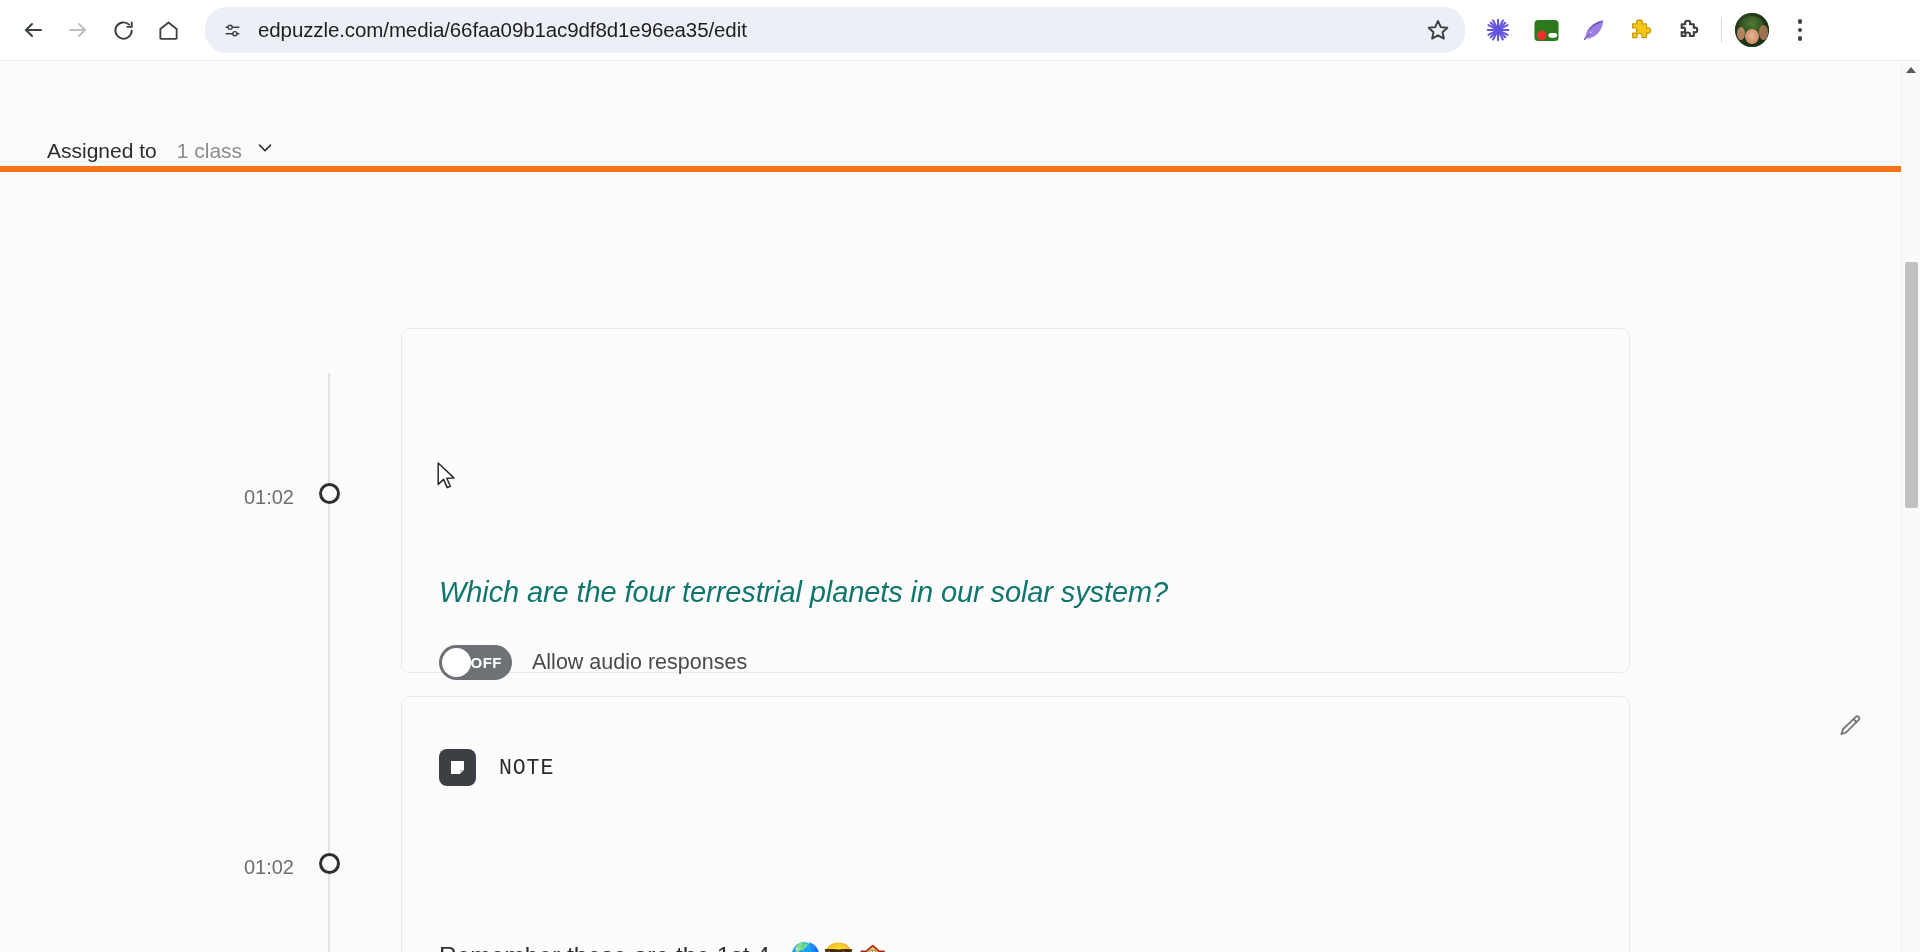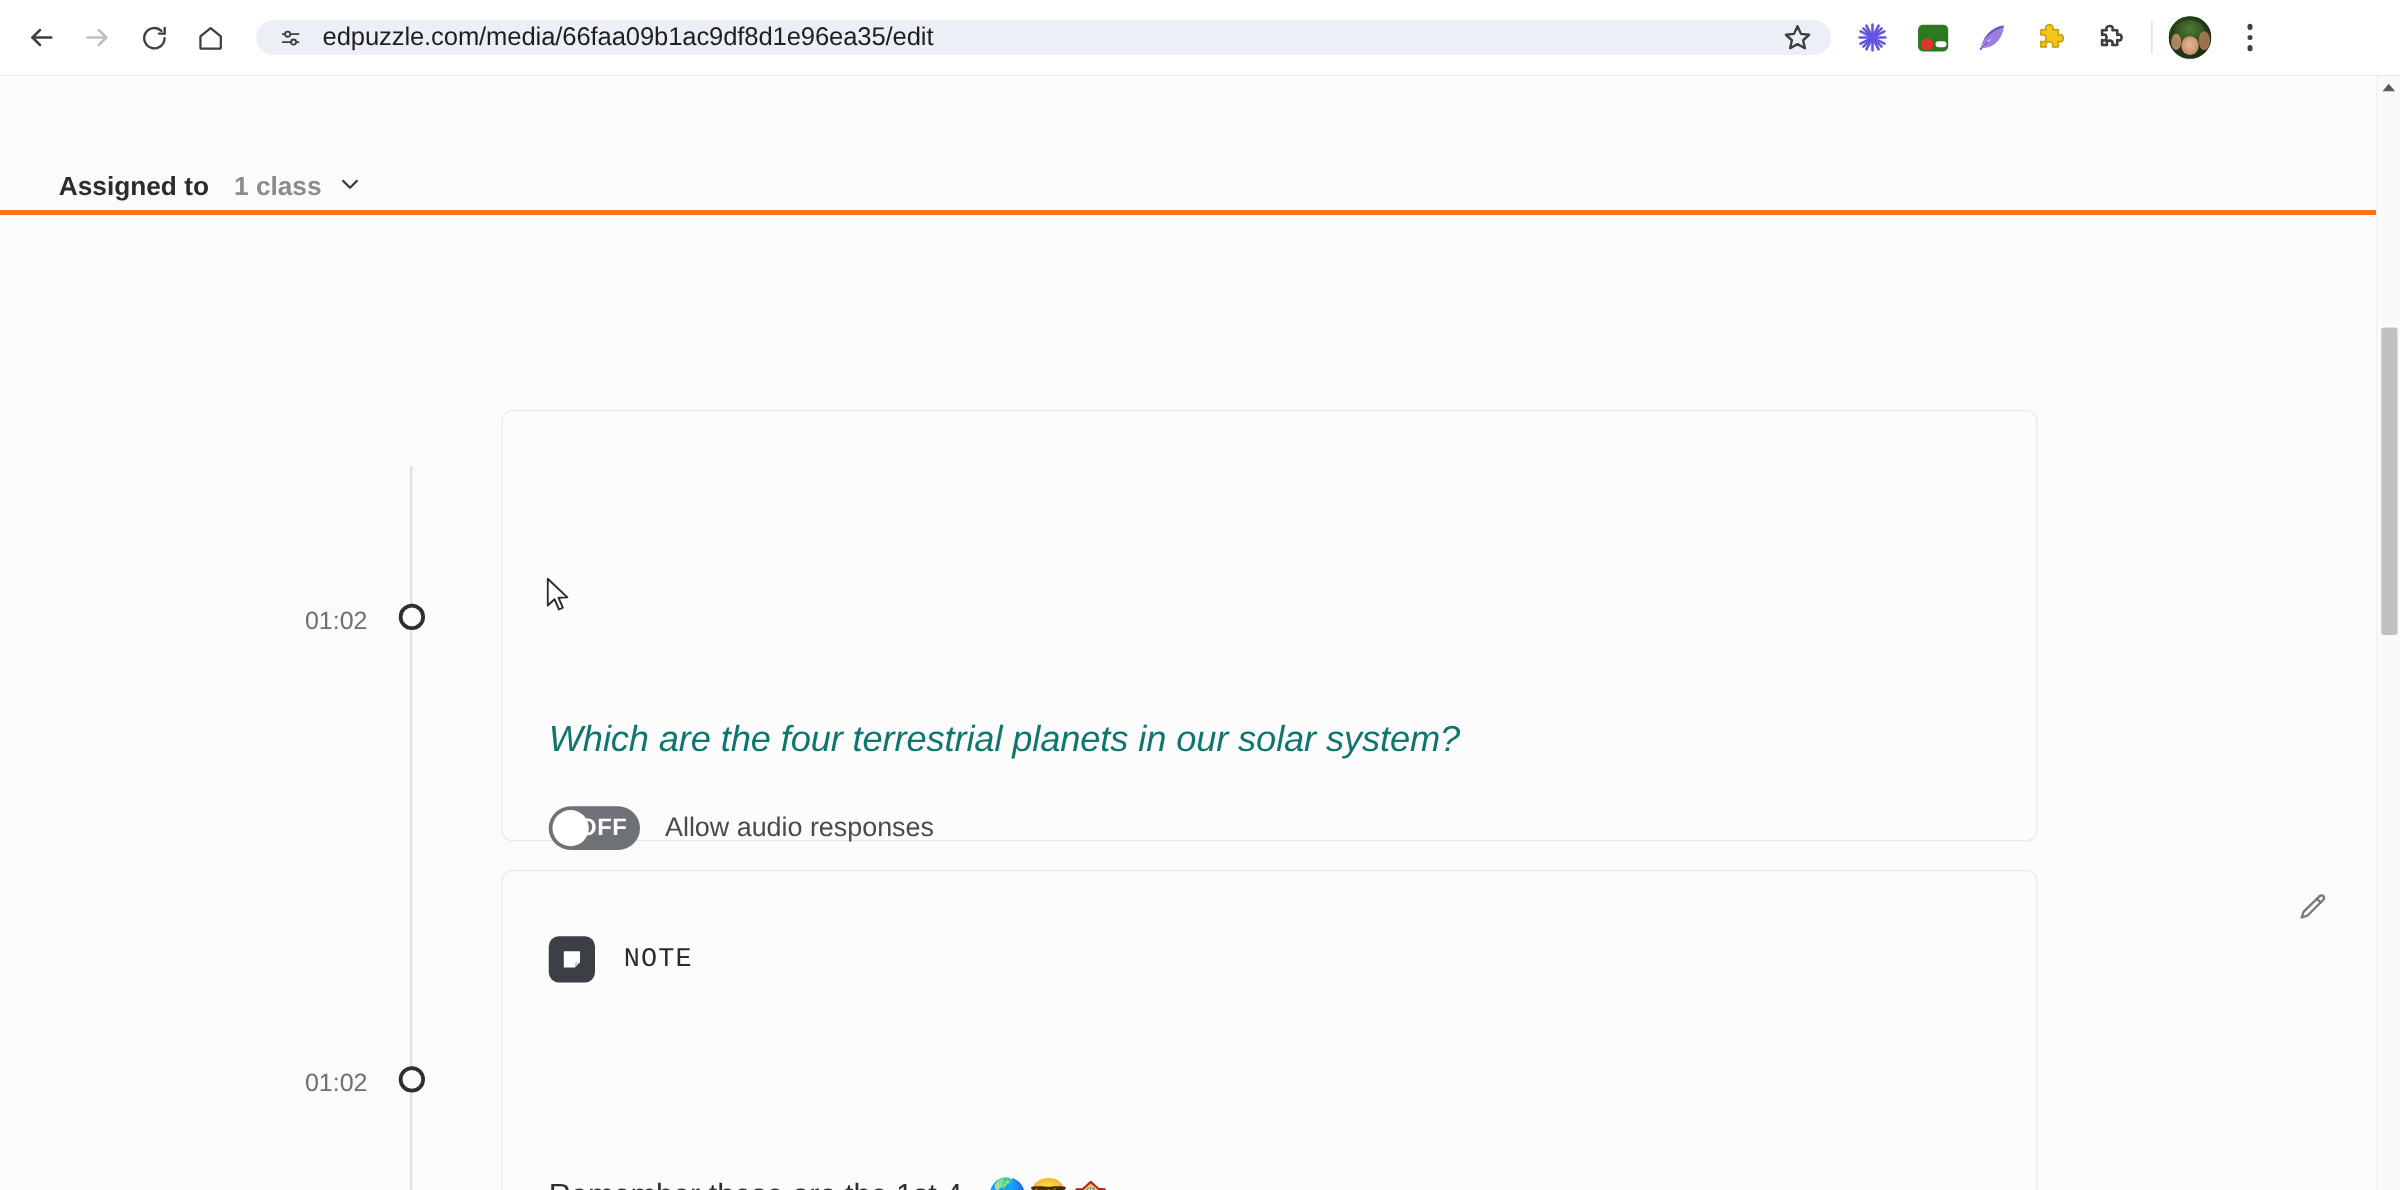--- a/index.html
+++ b/index.html
@@ -26,21 +26,21 @@
     flex: 0 0 auto;
   }
   .nav-btn svg { display: block; }
   #nav-back { margin-left: 13px; }
   #nav-forward { margin-left: 5px; }
   #nav-reload { margin-left: 5px; }
   #nav-home { margin-left: 5px; }
 
   #omnibox {
     margin-left: 17px;
-    height: 28px;
+    height: 46px;
     width: 1260px;
     background: #eceff6;
     border-radius: 21px;
     display: flex; align-items: center;
     flex: 0 0 auto;
     position: relative;
   }
   #site-info-icon {
     width: 32px; height: 32px;
     margin-left: 11px;
@@ -114,22 +114,21 @@
     top: 61px; left: 0;
     width: 1920px; height: 891px;
     background: #ffffff;
     overflow: hidden;
   }
 
   #assigned-bar {
     position: absolute; top: 0; left: 0;
     width: 1901px; height: 111px;
     background: #fbfbfb;
-    border-bottom: 4px solid #f97316;
-    font-weight: bold;
+    border-bottom: 6px solid #f97316;
   }
   #assigned-to {
     position: absolute;
     left: 47px; top: 89px;
     transform: translateY(-50%);
     display: flex; align-items: center;
     font-size: 21px;
     white-space: nowrap;
   }
   #assigned-label { color: #2c2c2c; }
@@ -227,21 +226,21 @@
   #audio-toggle-knob {
     position: absolute;
     left: 3px; top: 3px;
     width: 29px; height: 29px;
     border-radius: 50%;
     background: #ffffff;
   }
   #audio-toggle-state {
     position: absolute;
     right: 10px;
-    font-size: 19px;
+    font-size: 15px;
     font-weight: bold;
     color: #ffffff;
     letter-spacing: 0.5px;
   }
   #audio-toggle-label {
     margin-left: 20px;
     font-size: 21.5px;
     color: #4a4a4a;
     white-space: nowrap;
   }

